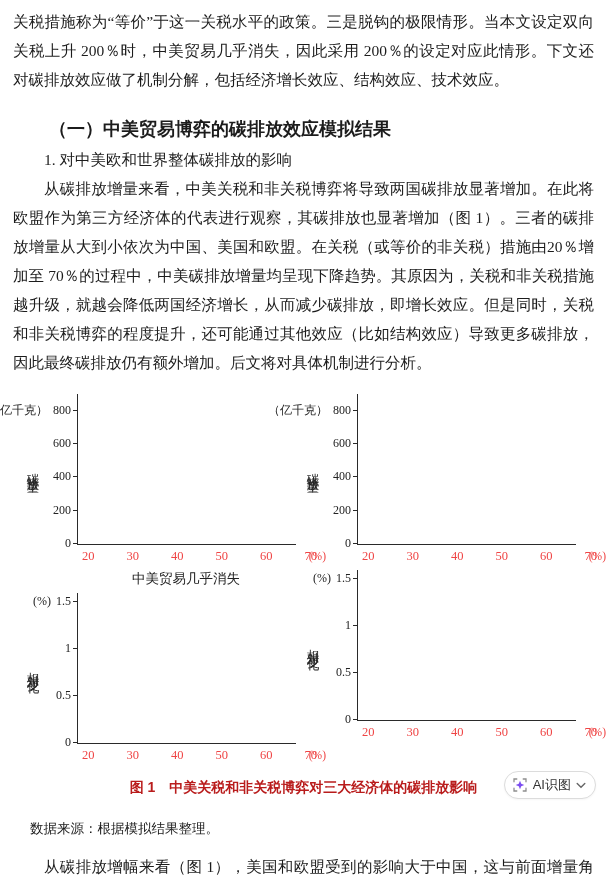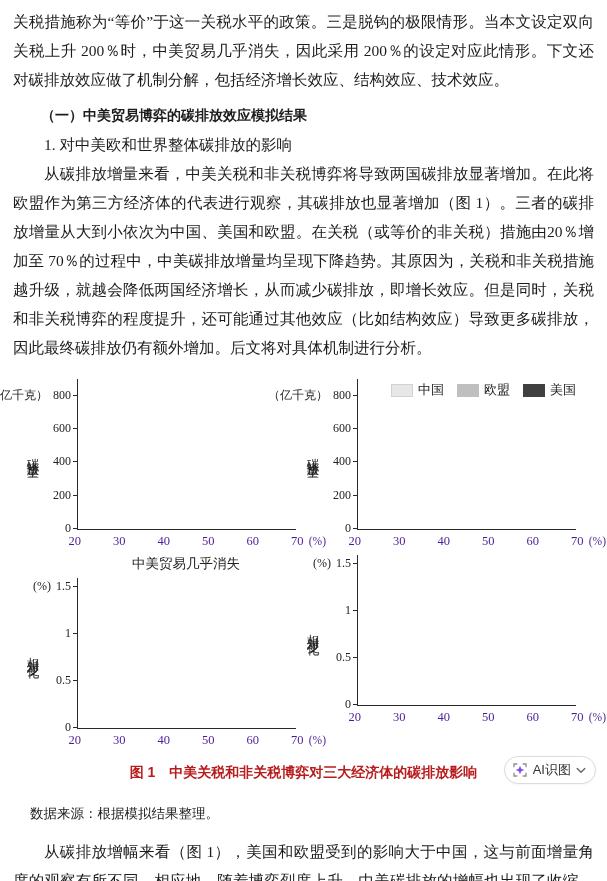--- a/index.html
+++ b/index.html
@@ -5,22 +5,22 @@
   html,body{margin:0;padding:0;background:#fff;}
   .page{
     position:relative; width:607px; height:881px; box-sizing:border-box;
     padding:7px 13px 0 13px; overflow:hidden; background:#fff;
     font-family:"Liberation Serif","DejaVu Serif",serif;
     color:#1c1c1c;
   }
   p{margin:0; font-size:15.5px; line-height:29px; text-align:justify; text-align-last:left;}
   .indent{text-indent:2em;}
   .sec-heading{
-    font-family:Liberation Serif, serif;
-    font-weight:700; font-size:14px; line-height:29px; margin-top:7px; text-indent:2em;
+    font-family:Liberation Mono, monospace;
+    font-weight:700; font-size:18px; line-height:29px; margin-top:22px; text-indent:2em;
   }
   .sub-heading{font-size:15.5px; line-height:29px; text-indent:2em;}
 
   
   .figure{margin-top:17px;}
   .fig-row{display:flex; gap:62px; padding-left:64px;}
   .fig-row.second{margin-top:6px;}
   .chart-slot{width:218px;}
   .chart-title{width:218px; text-align:center; font-size:13.5px; color:#222; margin-bottom:5px; white-space:nowrap;}
   .plot{position:relative; width:218px; height:150px;
@@ -31,21 +31,21 @@
   .unit-label{margin-right:5px;}
   .ylabel{position:absolute; right:100%; margin-right:37px; top:50%;
           transform:translateY(-50%); writing-mode:vertical-rl; text-orientation:upright;
           font-size:12.5px; letter-spacing:3px; color:#222; white-space:nowrap;}
   .bars{position:absolute; left:0; right:0; top:0; bottom:0; display:flex;
         justify-content:space-between; align-items:flex-end; padding:0 5px;}
   .group{display:flex; align-items:flex-end; gap:1px;}
   .bar{width:10px;}
   .bar.b0{box-shadow:inset 0 0 0 1px rgba(0,0,0,0.07);}
   .xlabels{position:relative; width:218px; box-sizing:border-box; display:flex;
-           justify-content:center; padding:4px 5px 0; font-size:12.5px; color:#4c1d95;gap:32px;}
+           justify-content:space-between; padding:4px 5px 0; font-size:12.5px; color:#ef4444;gap:32px;}
   .xlab{width:32px; text-align:center;}
   .x-suffix{position:absolute; right:-31px; top:5px; font-size:11.5px;}
   .legend{position:absolute; top:2px; right:0; display:flex; gap:13px; align-items:center;}
   .legend-item{display:flex; gap:5px; align-items:center; font-size:13px; color:#222;}
   .swatch{width:22px; height:13px; display:inline-block;}
   .swatch.light{box-shadow:inset 0 0 0 1px #d2d2d2;}
 
   
   .caption-row{position:relative; margin-top:12px; height:28px;}
   .fig-caption{text-align:center; font-family:"Liberation Sans","DejaVu Sans",sans-serif;
@@ -168,34 +168,20 @@
               <div class="group">
                 <div class="bar b0" style="height: 62.4444%; background: rgb(231, 231, 231);"></div>
                 <div class="bar b1" style="height: 29.5556%; background: rgb(191, 191, 191);"></div>
                 <div class="bar b2" style="height: 65.2222%; background: rgb(64, 64, 64);"></div>
               </div>
               <div class="group">
                 <div class="bar b0" style="height: 57.2222%; background: rgb(231, 231, 231);"></div>
                 <div class="bar b1" style="height: 29.4444%; background: rgb(191, 191, 191);"></div>
                 <div class="bar b2" style="height: 62%; background: rgb(64, 64, 64);"></div>
               </div>
-            </div>
-            <div class="legend">
-              <span class="legend-item">
-                <span class="swatch light" style="background: rgb(231, 231, 231);"></span>
-                <span class="legend-label">中国</span>
-              </span>
-              <span class="legend-item">
-                <span class="swatch" style="background: rgb(191, 191, 191);"></span>
-                <span class="legend-label">欧盟</span>
-              </span>
-              <span class="legend-item">
-                <span class="swatch" style="background: rgb(64, 64, 64);"></span>
-                <span class="legend-label">美国</span>
-              </span>
             </div>
           </div>
         <div class="xlabels">
             <span class="xlab">20</span>
             <span class="xlab">30</span>
             <span class="xlab">40</span>
             <span class="xlab">50</span>
             <span class="xlab">60</span>
             <span class="xlab">70</span>
             <span class="x-suffix">(%)</span>

